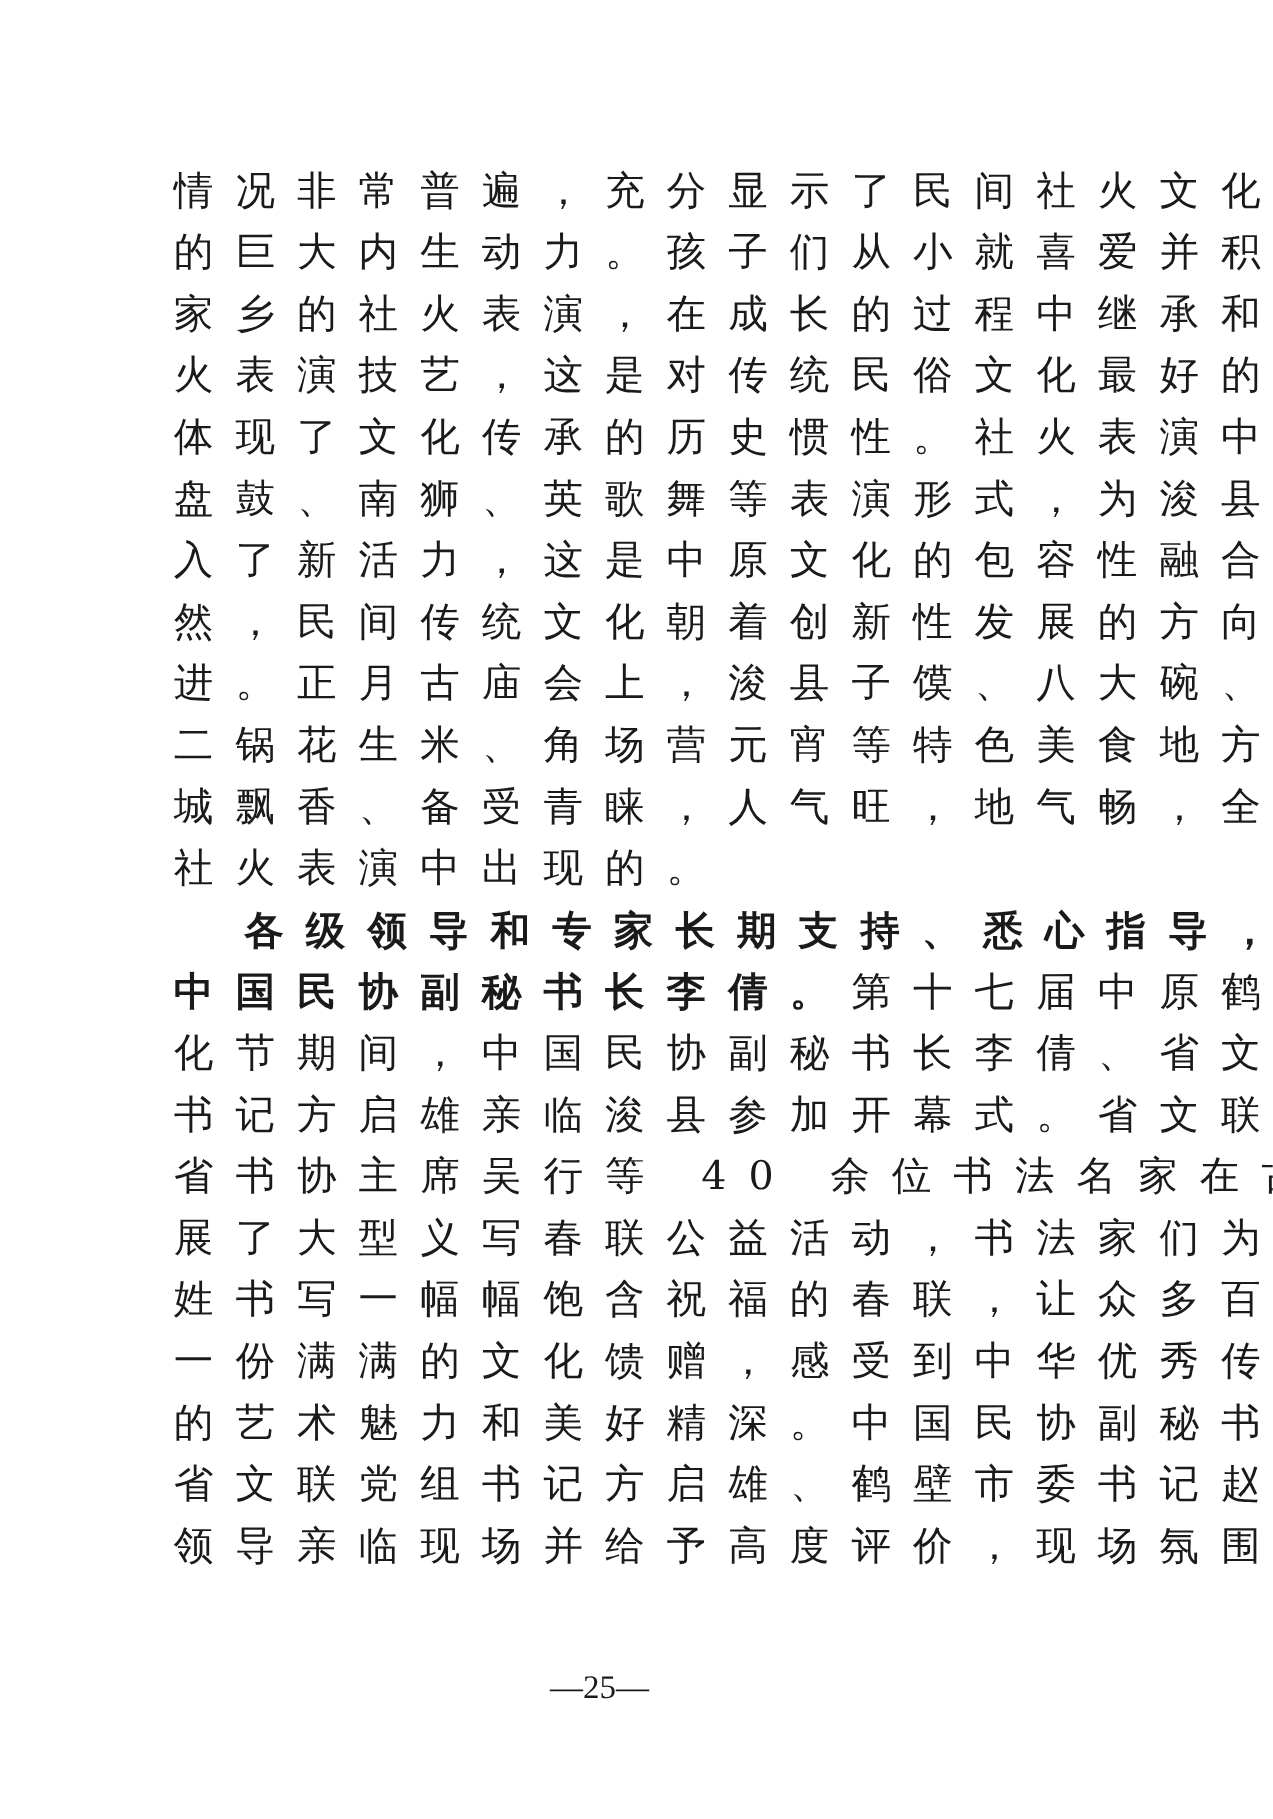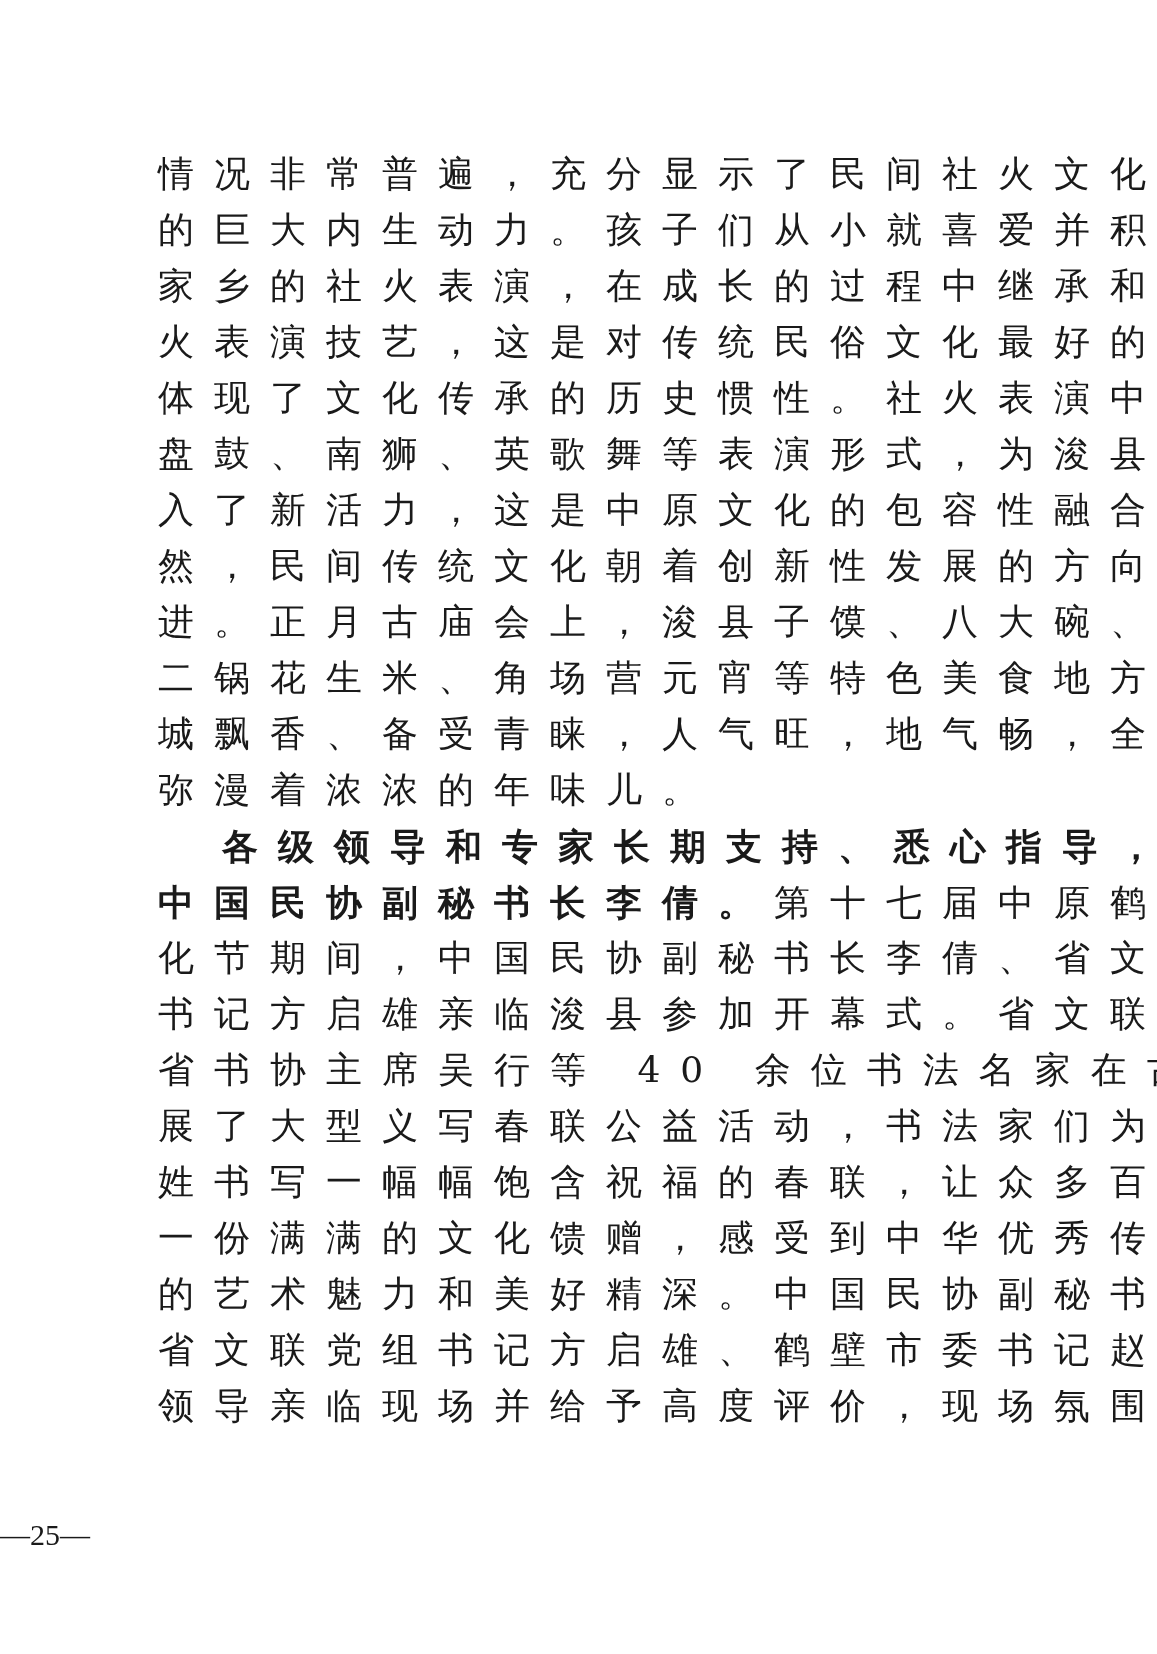--- a/index.html
+++ b/index.html
@@ -41,20 +41,21 @@
       padding-left: 64px;
     }
     .bold {
       font-weight: bold;
     }
     .page-number {
       position: absolute;
       left: 0;
       width: 1090px;
       top: 1518px;
+      text-align: center;
       font-size: 30px;
       font-family: "Liberation Serif", "DejaVu Serif", serif;
       color: #1a1a1a;
     }
   </style>
 </head>
 <body>
 
 <div class="page">
   <div class="body-text">
@@ -63,21 +64,21 @@
     <div class="line">的巨大内生动力。孩子们从小就喜爱并积极参与</div>
     <div class="line">家乡的社火表演，在成长的过程中继承和发扬社</div>
     <div class="line">火表演技艺，这是对传统民俗文化最好的保护，</div>
     <div class="line">体现了文化传承的历史惯性。社火表演中出现的</div>
     <div class="line">盘鼓、南狮、英歌舞等表演形式，为浚县社火注</div>
     <div class="line">入了新活力，这是中原文化的包容性融合发展使</div>
     <div class="line">然，民间传统文化朝着创新性发展的方向有力迈</div>
     <div class="line">进。正月古庙会上，浚县子馍、八大碗、炸麻虾、</div>
     <div class="line">二锅花生米、角场营元宵等特色美食地方名吃满</div>
     <div class="line">城飘香、备受青睐，人气旺，地气畅，全城到处</div>
-    <div class="line">弥漫着浓浓的年味儿。</div>
+    <div class="line">社火表演中出现的。</div>
 
     <div class="line indent bold">各级领导和专家长期支持、悉心指导，文化</div>
     <div class="line"><span class="bold">中国民协副秘书长李倩。</span><span>第十七届中原鹤壁民俗文</span></div>
     <div class="line">化节期间，中国民协副秘书长李倩、省文联党组</div>
     <div class="line">书记方启雄亲临浚县参加开幕式。省文联副主席、</div>
     <div class="line">省书协主席吴行等 40 余位书法名家在古城文庙开</div>
     <div class="line">展了大型义写春联公益活动，书法家们为当地百</div>
     <div class="line">姓书写一幅幅饱含祝福的春联，让众多百姓收获</div>
     <div class="line">一份满满的文化馈赠，感受到中华优秀传统文化</div>
     <div class="line">的艺术魅力和美好精深。中国民协副秘书长李倩、</div>

